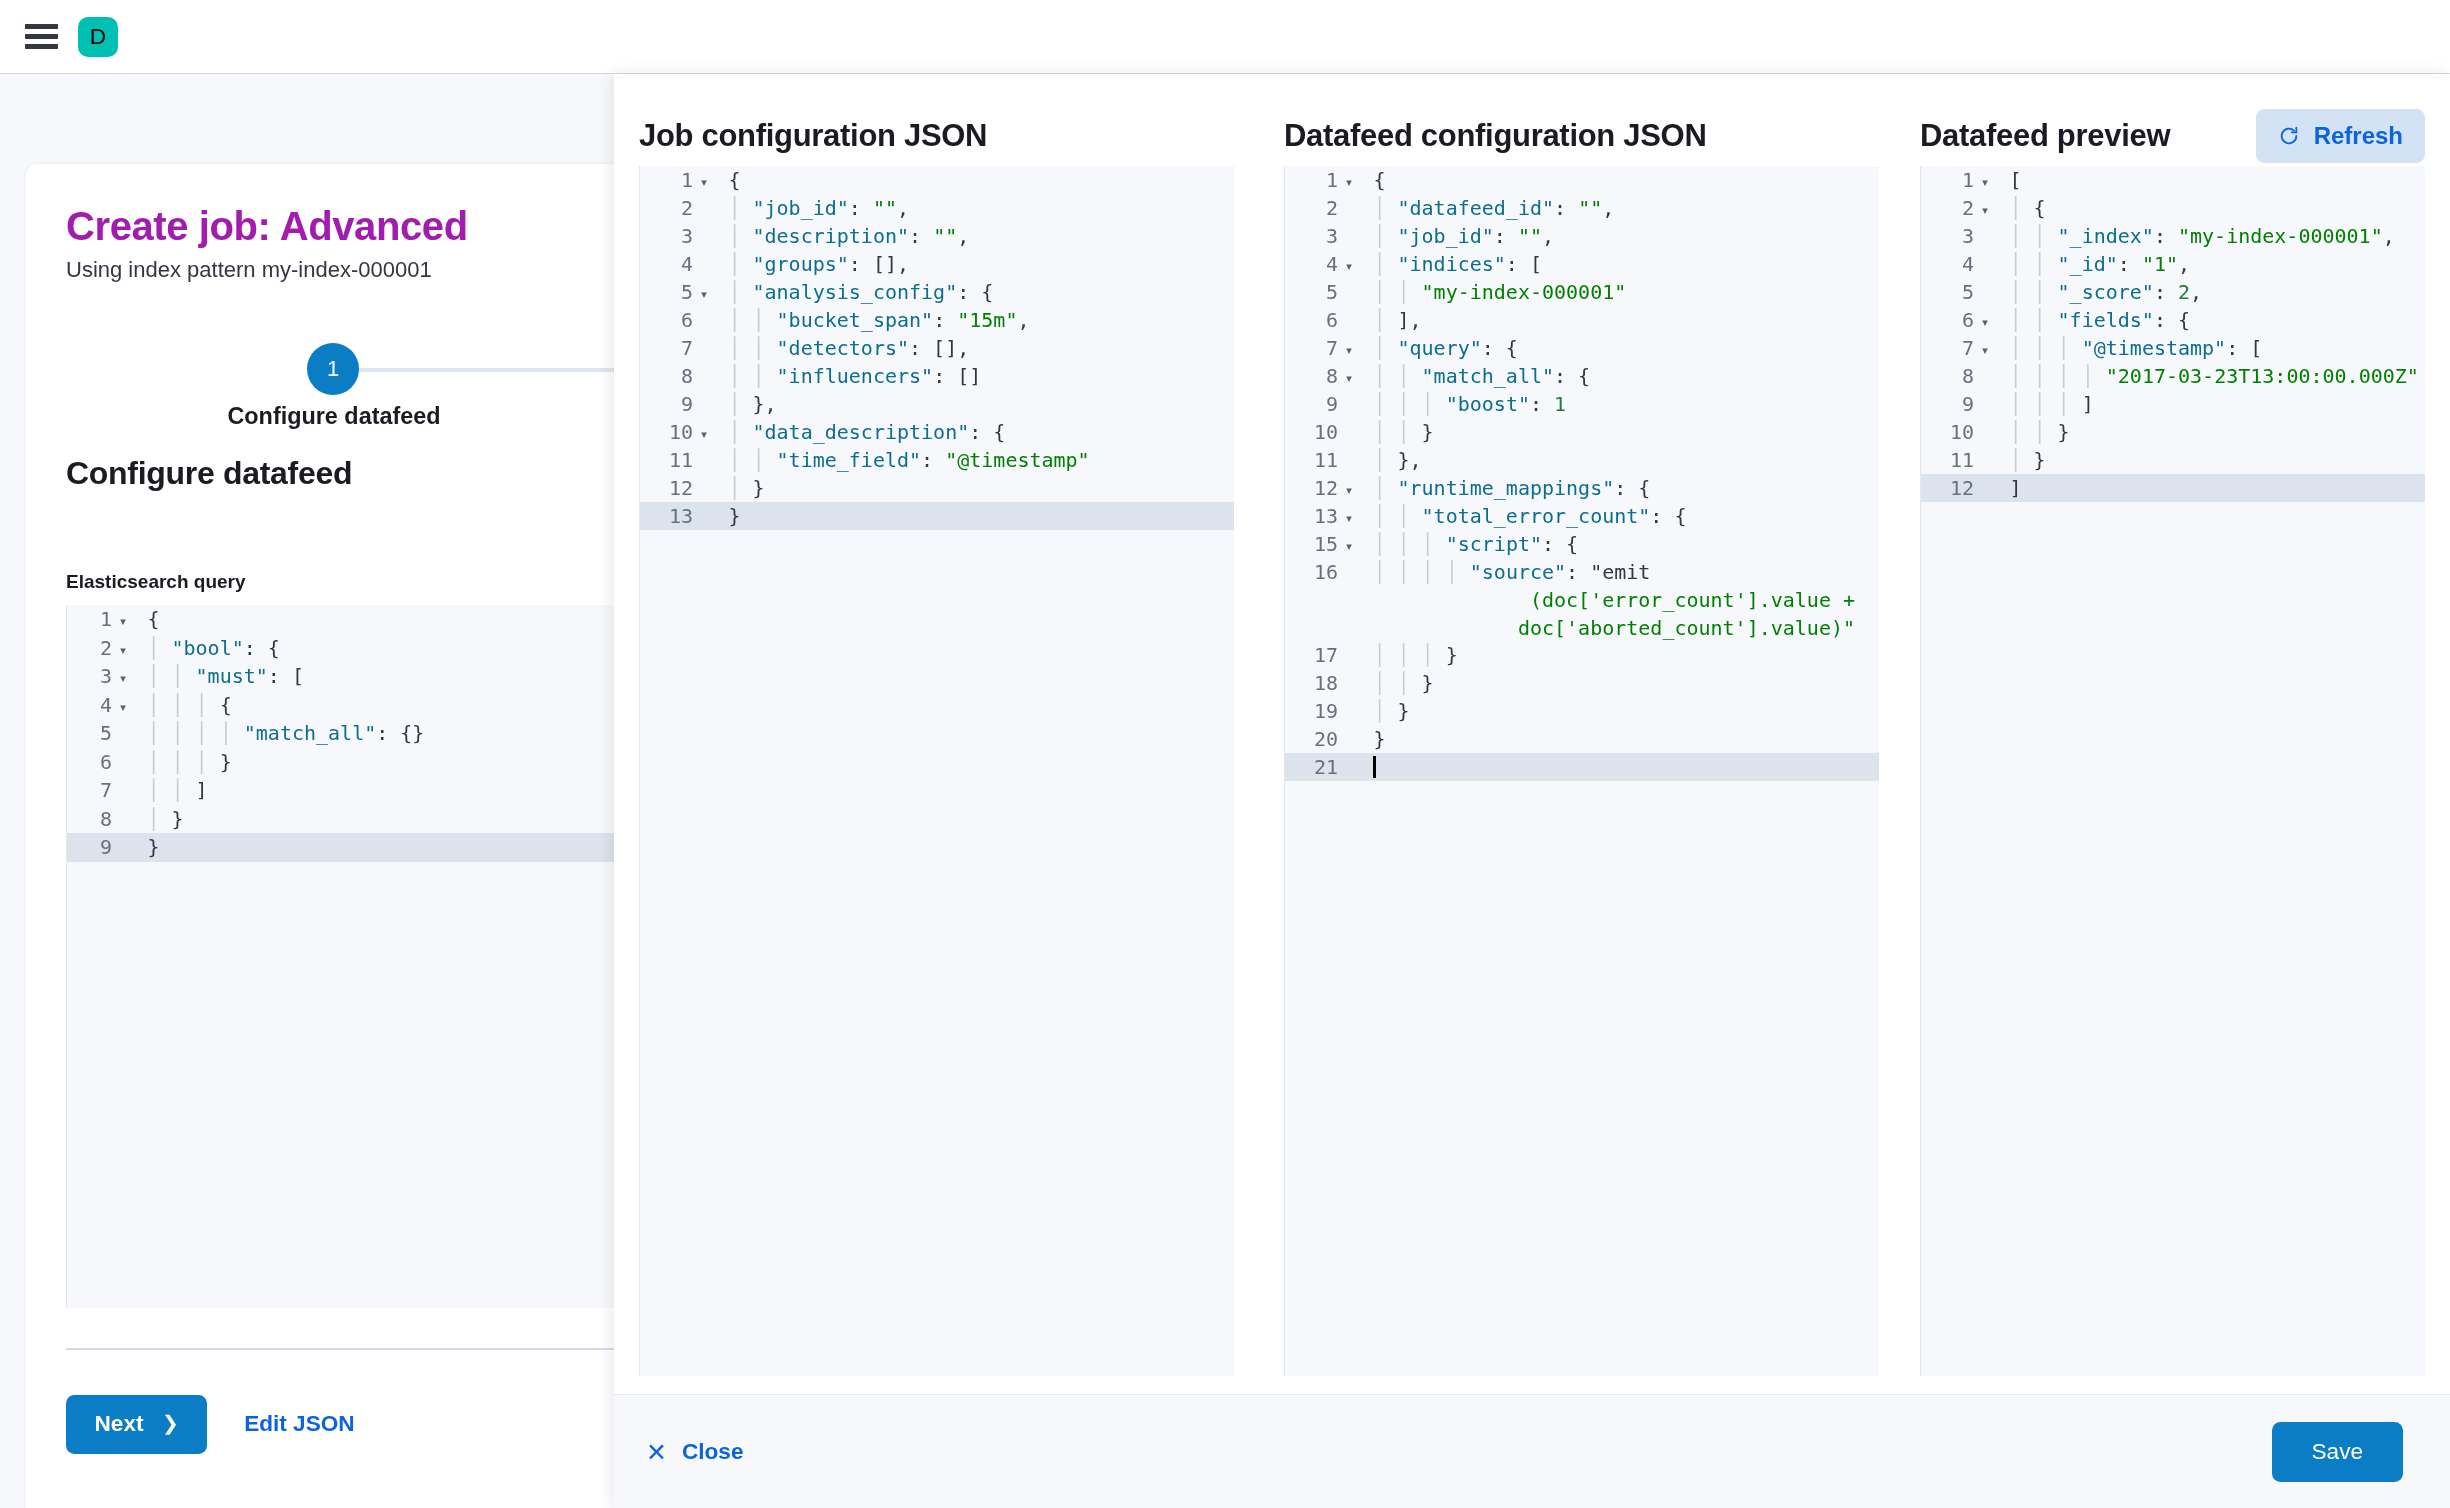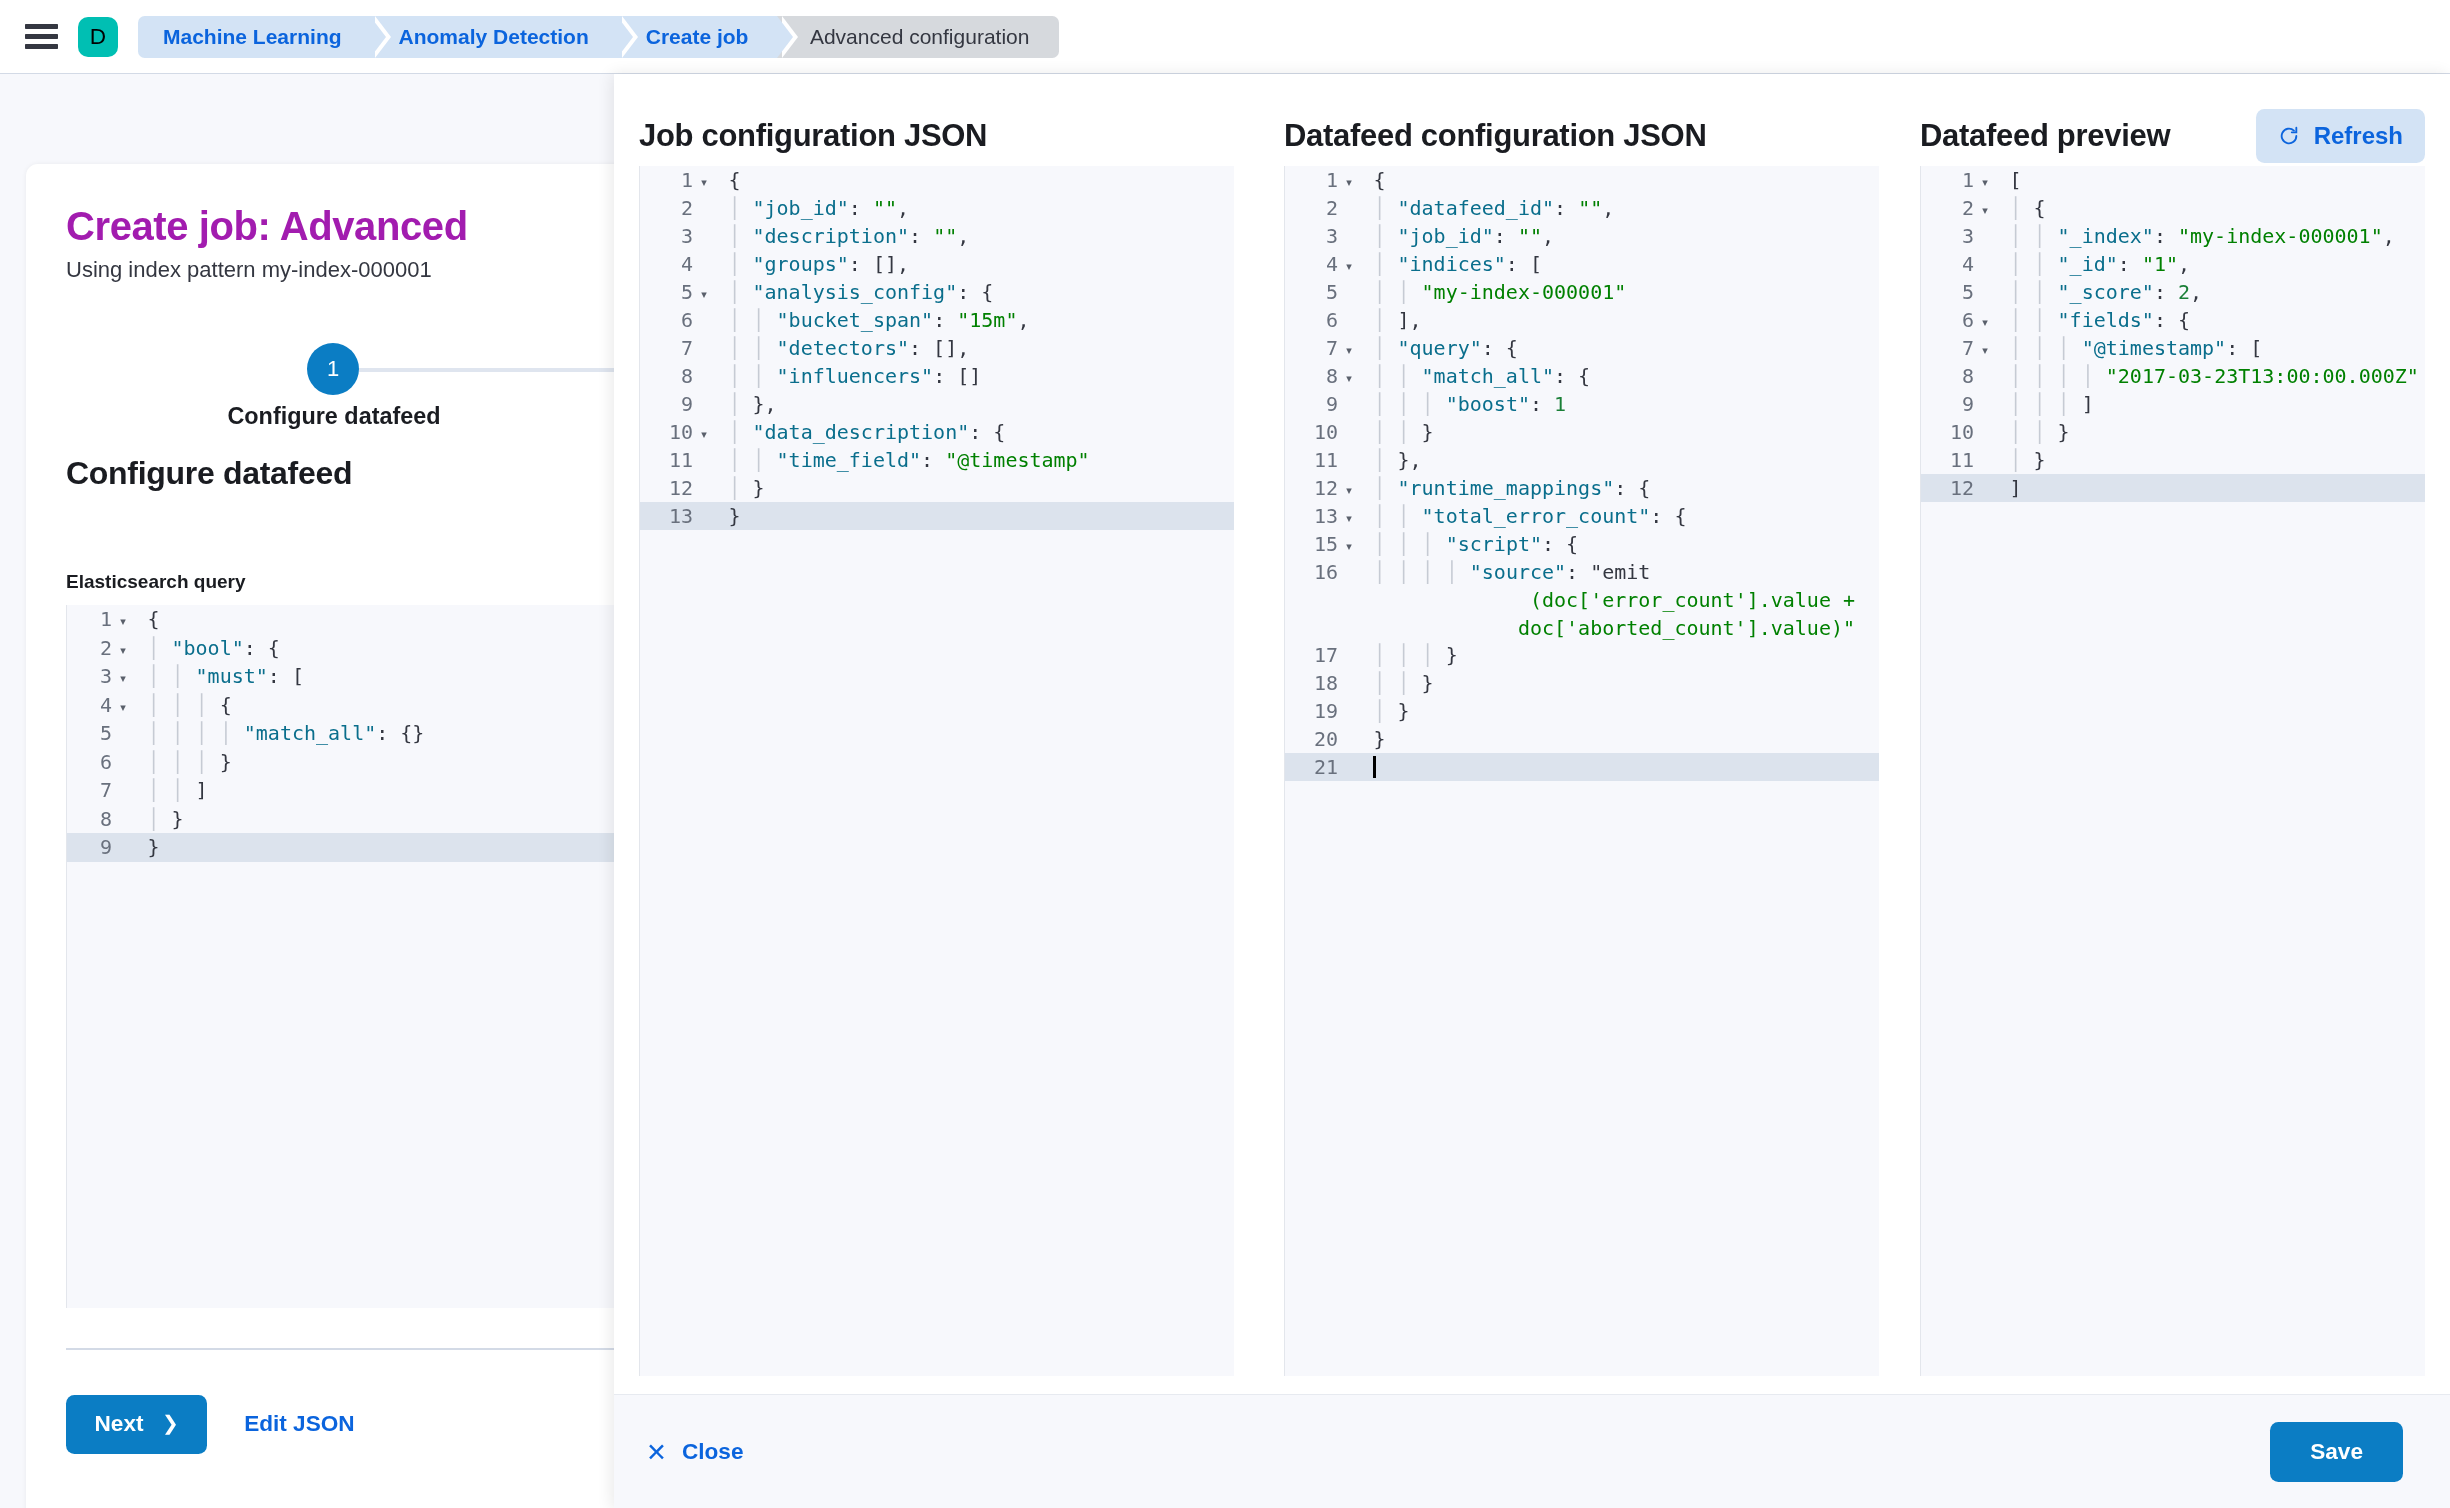--- a/index.html
+++ b/index.html
@@ -152,40 +152,34 @@
     display: flex; align-items: center; justify-content: space-between;
     padding: 0 47px 0 32px;
   }
   .btn-close {
     display: flex; align-items: center; gap: 15px;
     color: #0b64dd; font-size: 22.6px; font-weight: 700; cursor: pointer;
   }
   .x-icon { font-size: 25px; font-weight: 400; }
   .btn-save {
     background: #0b7dc4; color: #fff; border: none; border-radius: 8.4px;
-    font-size: 22.6px; font-weight: 700; padding: 16.7px 40px; cursor: pointer;
+    font-size: 22.6px; font-weight: 400; padding: 16.7px 40px; cursor: pointer;
     font-family: "Liberation Sans", sans-serif;
   }
 </style>
 </head>
 <body>
 
 <div class="chrome">
   <div class="hamburger">
     <i></i>
     <i></i>
     <i></i>
   </div>
   <div class="avatar">D</div>
-  <div class="crumbs">
-    <div class="crumb">Machine Learning</div>
-    <div class="crumb">Anomaly Detection</div>
-    <div class="crumb">Create job</div>
-    <div class="crumb last">Advanced configuration</div>
-  </div>
 </div>
 
 <div class="page-bg">
   <div class="page-card">
     <div class="pg-title">Create job: Advanced</div>
     <div class="pg-sub">Using index pattern my-index-000001</div>
 
     <div class="stepper">
       <div class="step-line"></div>
       <div class="step-circle">1</div>

